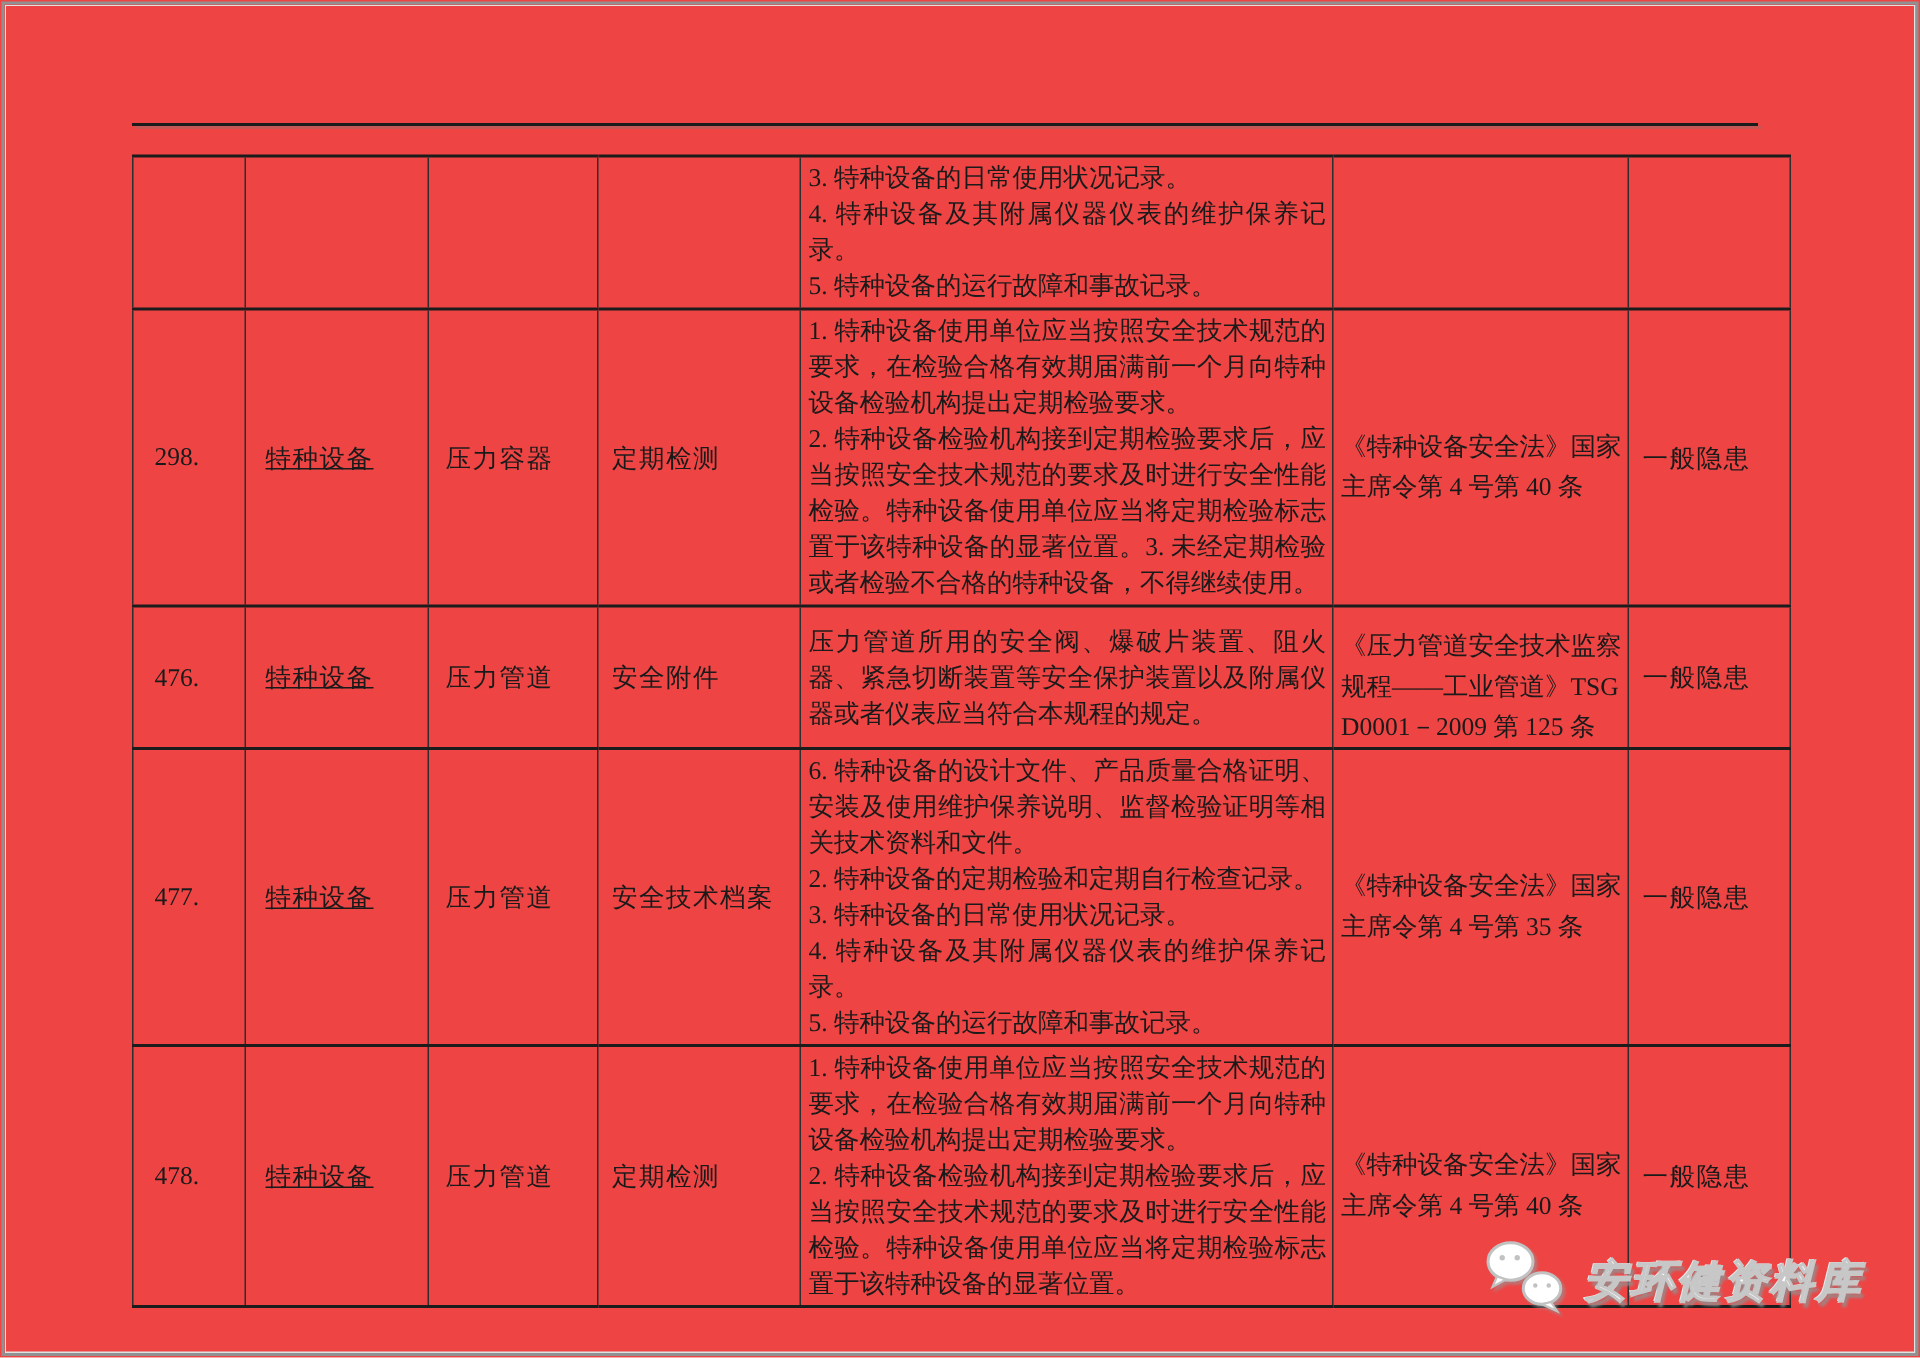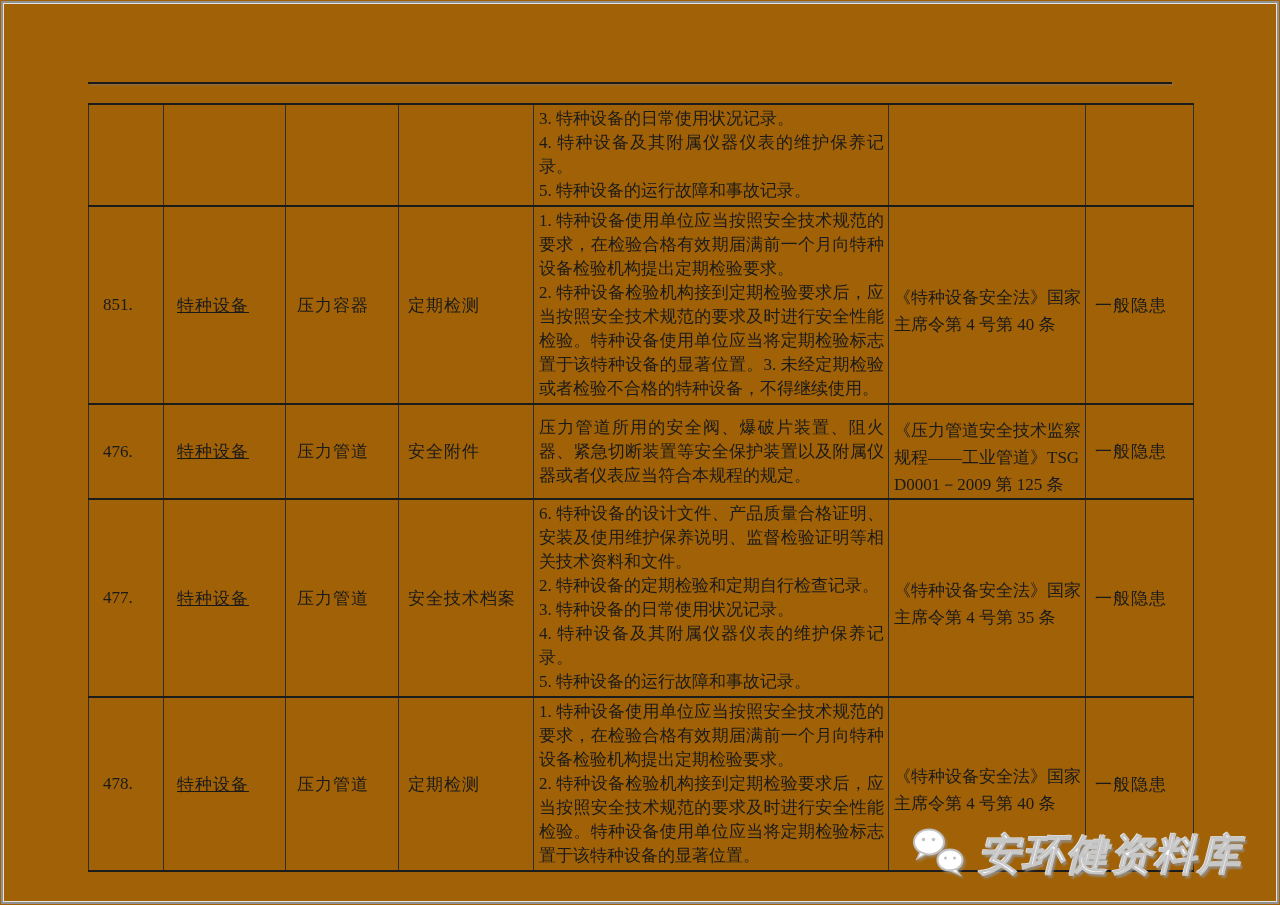--- a/index.html
+++ b/index.html
@@ -9,21 +9,21 @@
     height: 905px;
     background: #ffffff;
     font-family: "Liberation Serif", "DejaVu Serif", serif;
     color: #1a1a1a;
     overflow: hidden;
   }
   .page {
     position: relative;
     width: 1280px;
     height: 905px;
-    background: #a16207;
+    background: #ef4444;
   }
   .page-frame {
     position: absolute;
     inset: 1px;
     border: 2px solid #919191;
     box-shadow: inset 0 0 0 1px #e2e2e2;
     pointer-events: none;
   }
   .heading-rule {
     position: absolute;
@@ -74,21 +74,21 @@
   td.c-sev { padding-left: 9px; letter-spacing: 1px; }
   .watermark {
     position: absolute;
     right: 38px;
     bottom: 20px;
     display: flex;
     align-items: center;
     gap: 8px;
   }
   .wm-text {
-    font-size: 42px;
+    font-size: 29px;
     font-weight: bold;
     font-style: italic;
     color: #fdfdfd;
     -webkit-text-stroke: 1px #c7c7c7;
     text-shadow: 2px 3px 2px rgba(145,145,145,0.85), -1px -1px 0 #ececec;
     letter-spacing: 2px;
     white-space: nowrap;
   }
   .wm-icon { filter: drop-shadow(2px 2px 1px rgba(150,150,150,0.6)); }
 </style>
@@ -119,21 +119,21 @@
         <td class="c-item"></td>
         <td class="c-desc">
           <div class="para">3. 特种设备的日常使用状况记录。</div>
           <div class="para">4. 特种设备及其附属仪器仪表的维护保养记录。</div>
           <div class="para">5. 特种设备的运行故障和事故记录。</div>
         </td>
         <td class="c-basis"></td>
         <td class="c-sev"></td>
       </tr>
       <tr class="r1">
-        <td class="c-num">851.</td>
+        <td class="c-num">298.</td>
         <td class="c-cat">特种设备</td>
         <td class="c-sub">压力容器</td>
         <td class="c-item">定期检测</td>
         <td class="c-desc">
           <div class="para">1. 特种设备使用单位应当按照安全技术规范的要求，在检验合格有效期届满前一个月向特种设备检验机构提出定期检验要求。</div>
           <div class="para">2. 特种设备检验机构接到定期检验要求后，应当按照安全技术规范的要求及时进行安全性能检验。特种设备使用单位应当将定期检验标志置于该特种设备的显著位置。3. 未经定期检验或者检验不合格的特种设备，不得继续使用。</div>
         </td>
         <td class="c-basis">《特种设备安全法》国家主席令第 4 号第 40 条</td>
         <td class="c-sev">一般隐患</td>
       </tr>

